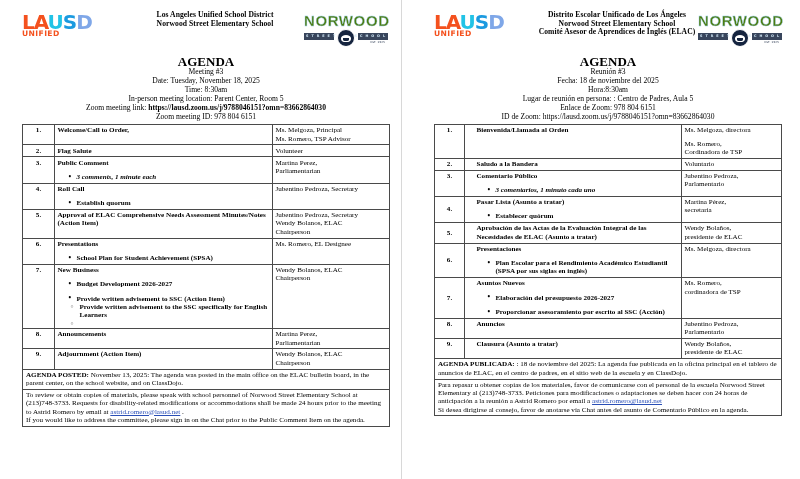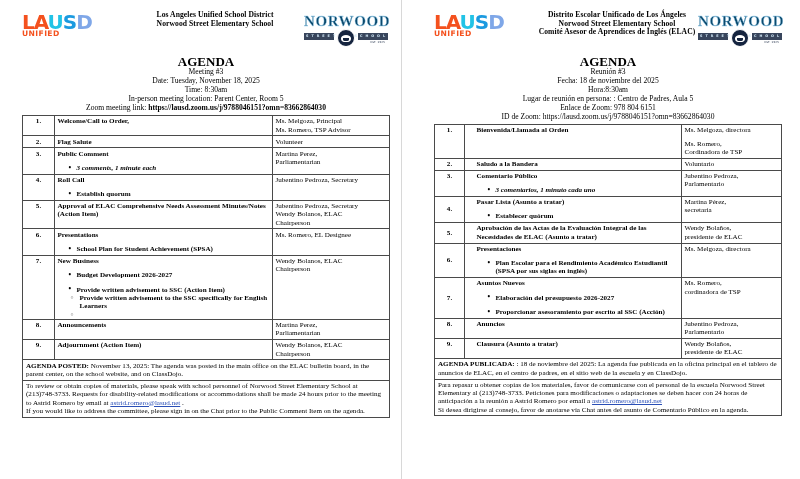--- a/index.html
+++ b/index.html
@@ -29,21 +29,21 @@
   .lausd .l{color:#f4511e;}
   .lausd .u{color:#22c3e6;}
   .lausd .s{color:#1b9ae0;}
   .lausd .d{color:#7fa7e8;}
   .lausd .unified{font-family:"DejaVu Sans", sans-serif;font-weight:bold;font-size:7.6px;color:#f4511e;letter-spacing:.4px;line-height:8px;margin-top:-2px;}
 
   
   .norwood{position:absolute;top:4px;width:84px;}
   .page.left .norwood{right:2px;}
   .page.right .norwood{right:0px;}
-  .norwood .nw-top{font-family:Liberation Serif, serif;font-weight:bold;font-size:15px;letter-spacing:.6px;color:#0c4a6e;
+  .norwood .nw-top{font-family:Liberation Sans, sans-serif;font-weight:bold;font-size:15px;letter-spacing:.6px;color:#4d7c0f;
      text-align:center;line-height:16px;-webkit-text-stroke:0.4px #9fd2ee;}
   .norwood .nw-bar{position:relative;height:13px;margin-top:1px;}
   .norwood .nw-bar .bar-l,.norwood .nw-bar .bar-r{position:absolute;top:3px;height:7px;background:#15243f;opacity:.85;}
   .norwood .nw-bar .bar-l{left:0;width:30px;}
   .norwood .nw-bar .bar-r{right:0;width:30px;}
   .norwood .nw-bar .bartxt{position:absolute;top:3.5px;font-family:"DejaVu Sans", sans-serif;font-size:3.4px;
      color:#cfe6f5;letter-spacing:.9px;font-weight:bold;}
   .norwood .nw-bar .bartxt.l{left:2px;}
   .norwood .nw-bar .bartxt.r{right:2px;}
   .norwood .nw-bar .circle{position:absolute;left:50%;top:-1px;transform:translateX(-50%);
@@ -124,20 +124,21 @@
       </div>
     </div>
 
     <div class="meta">
       <div class="ttl">AGENDA</div>
       <div class="ln">Meeting #3</div>
       <div class="ln">Date: Tuesday, November 18, 2025</div>
       <div class="ln">Time:  8:30am</div>
       <div class="ln">In-person meeting location:  Parent Center, Room 5</div>
       <div class="ln"><span>Zoom meeting link: </span><span class="bold">https://lausd.zoom.us/j/9788046151?omn=83662864030</span></div>
+      <div class="ln">Zoom meeting ID: 978 804 6151</div>
     </div>
 
     <table class="agenda">
       <tbody>
           <tr>
             <td class="num">1.</td>
             <td class="desc">
               <div>Welcome/Call to Order,</div>
             </td>
             <td class="who">

